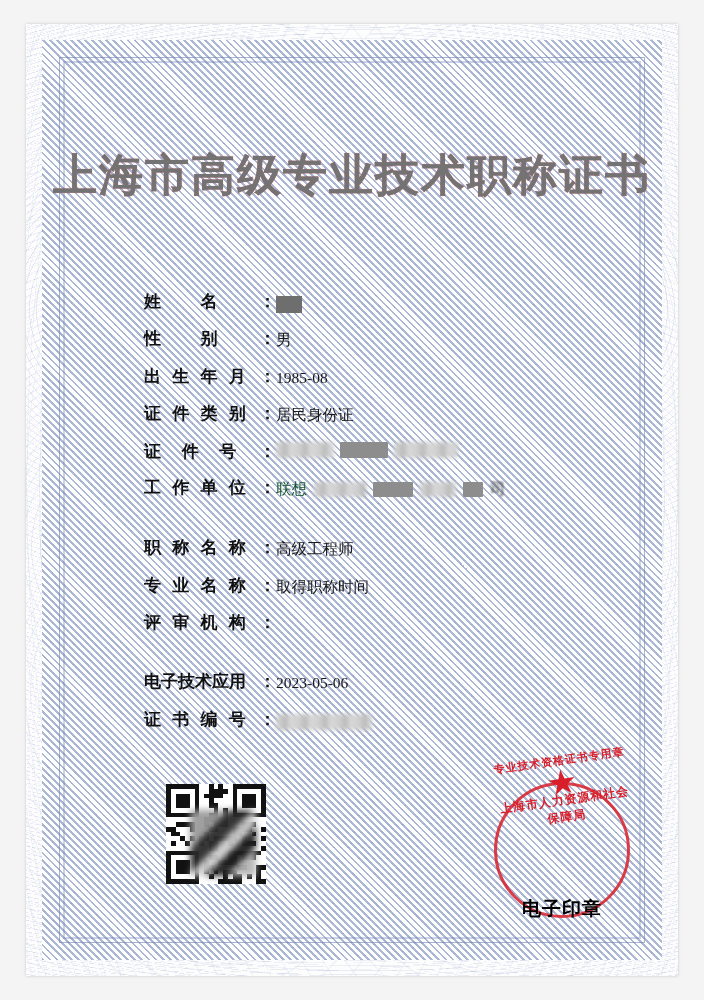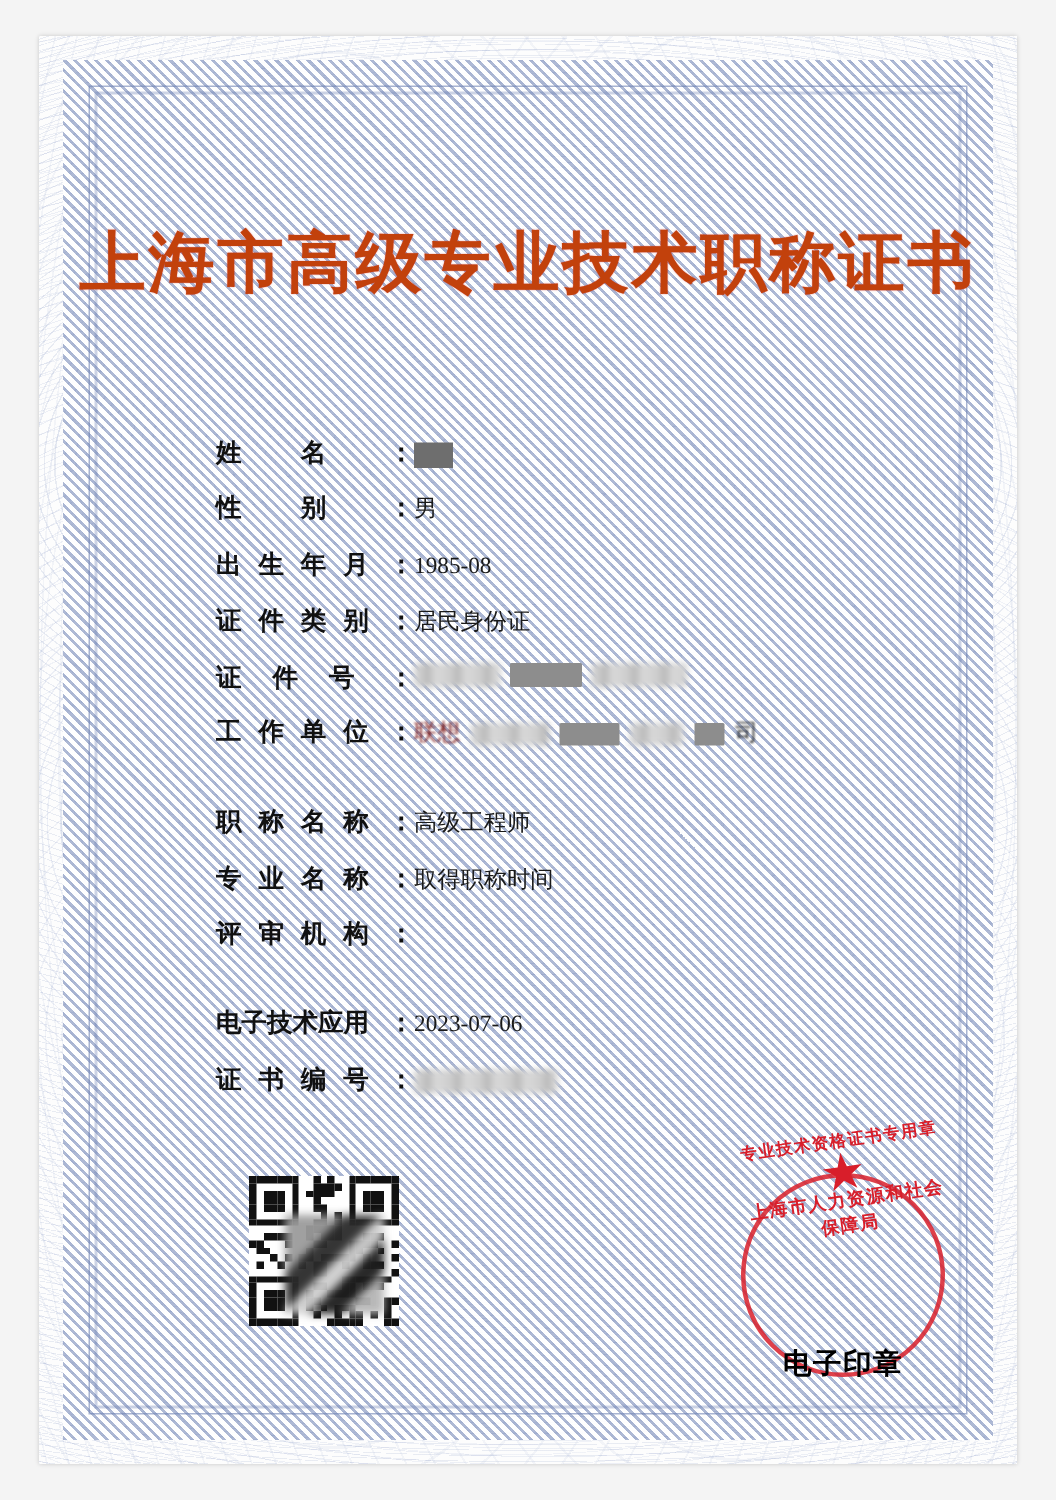--- a/index.html
+++ b/index.html
@@ -87,21 +87,21 @@
   .title {
     position: absolute;
     top: 122px;
     left: 0;
     right: 0;
     text-align: center;
     font-family: "Liberation Serif", serif;
     font-weight: bold;
     font-size: 44px;
     letter-spacing: 2px;
-    color: #c2410c;
+    color: #737373;
     text-shadow: 0 0 1px rgba(190,0,10,0.6);
   }
   .fields {
     position: absolute;
     left: 118px;
     top: 266px;
     width: 470px;
   }
   .row {
     display: flex;
@@ -154,21 +154,21 @@
   .name-block {
     width: 26px; height: 17px; background:#6e6e6e;
     display:inline-block; vertical-align: middle;
   }
   .idline { display: flex; align-items: center; gap: 6px; }
   .workline { display: flex; align-items: center; gap: 7px; }
   .work-prefix {
     font-family: "Liberation Serif", serif;
     font-size: 15.5px;
     filter: blur(0.6px);
-    color: #7f1d1d;
+    color: #14532d;
     text-align: right;
   }
   .work-suffix {
     font-family: "Liberation Serif", serif;
     font-size: 15.5px;
     filter: blur(0.8px);
     color: #2a2a2a;
   }
   
   .qr-wrap {
@@ -393,21 +393,21 @@
               <span class="t">构</span>
               <span class="colon">：</span>
           </div>
         </div>
 
         <div class="row group-gap">
           <div class="lbl">
             <span class="t">电子技术应用</span>
               <span class="colon">：</span>
           </div>
-          <div class="val">2023-07-06</div>
+          <div class="val">2023-05-06</div>
         </div>
 
         <div class="row">
           <div class="lbl">
             <span class="t">证</span>
               <span class="t">书</span>
               <span class="t">编</span>
               <span class="t">号</span>
               <span class="colon">：</span>
           </div>

